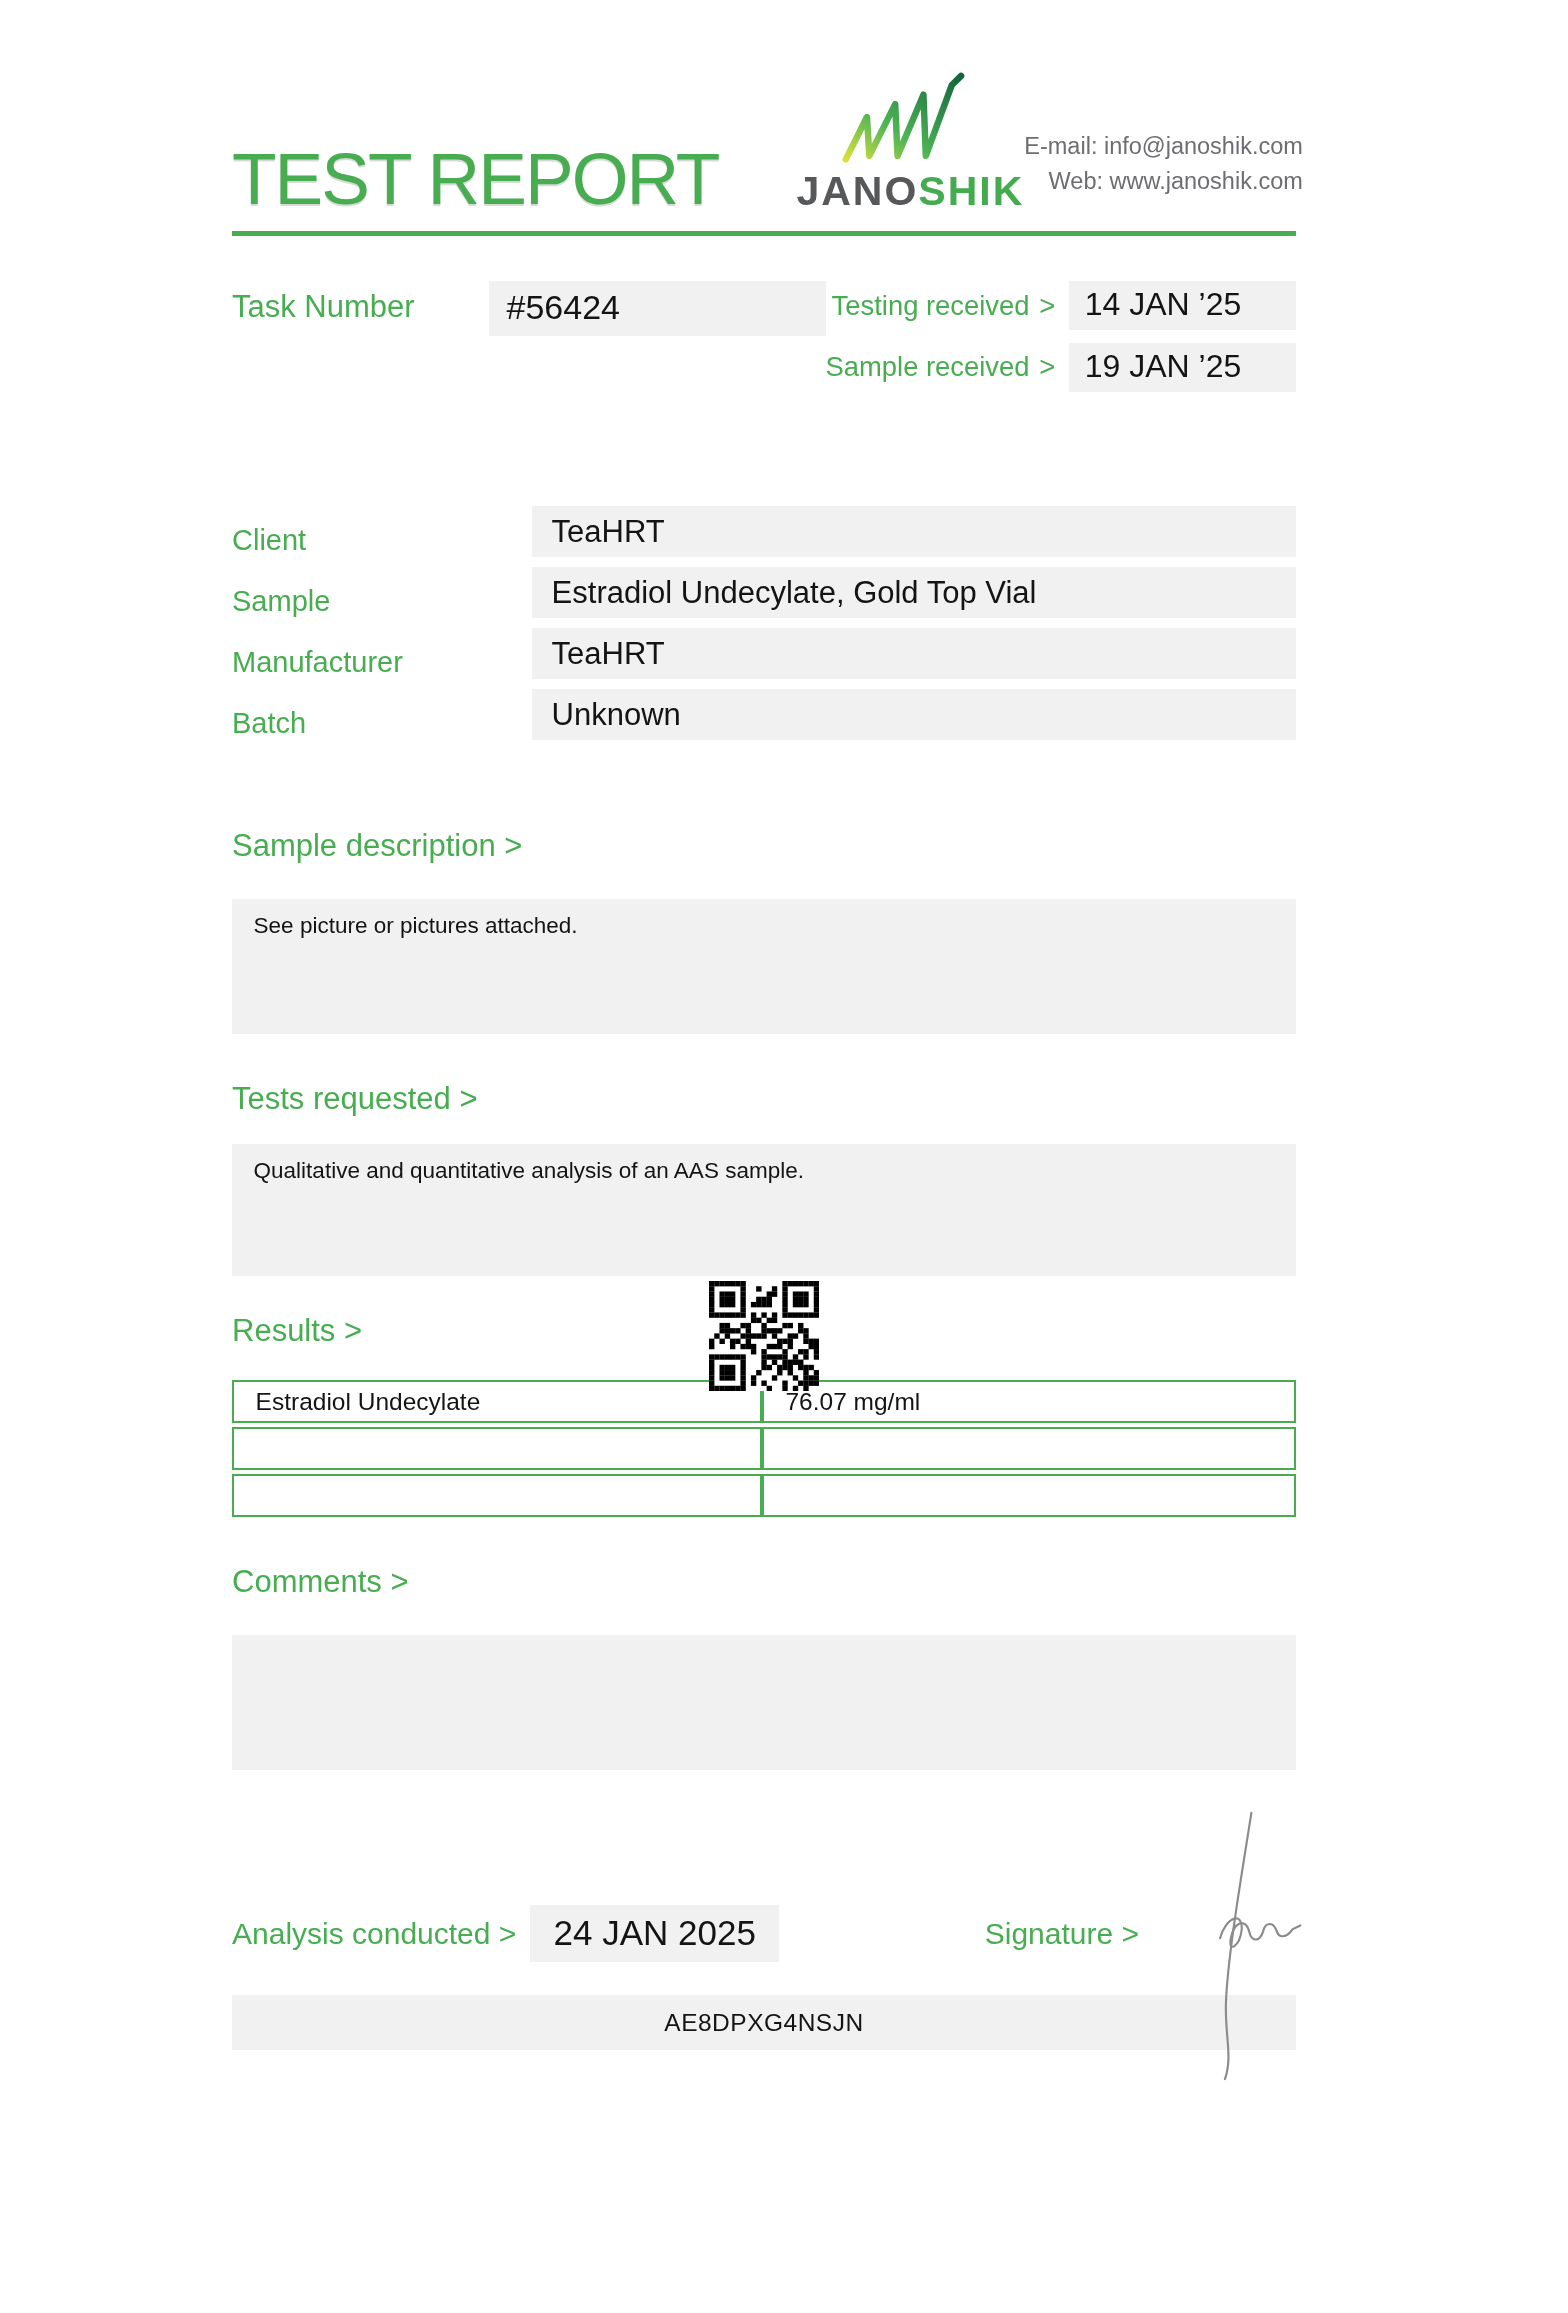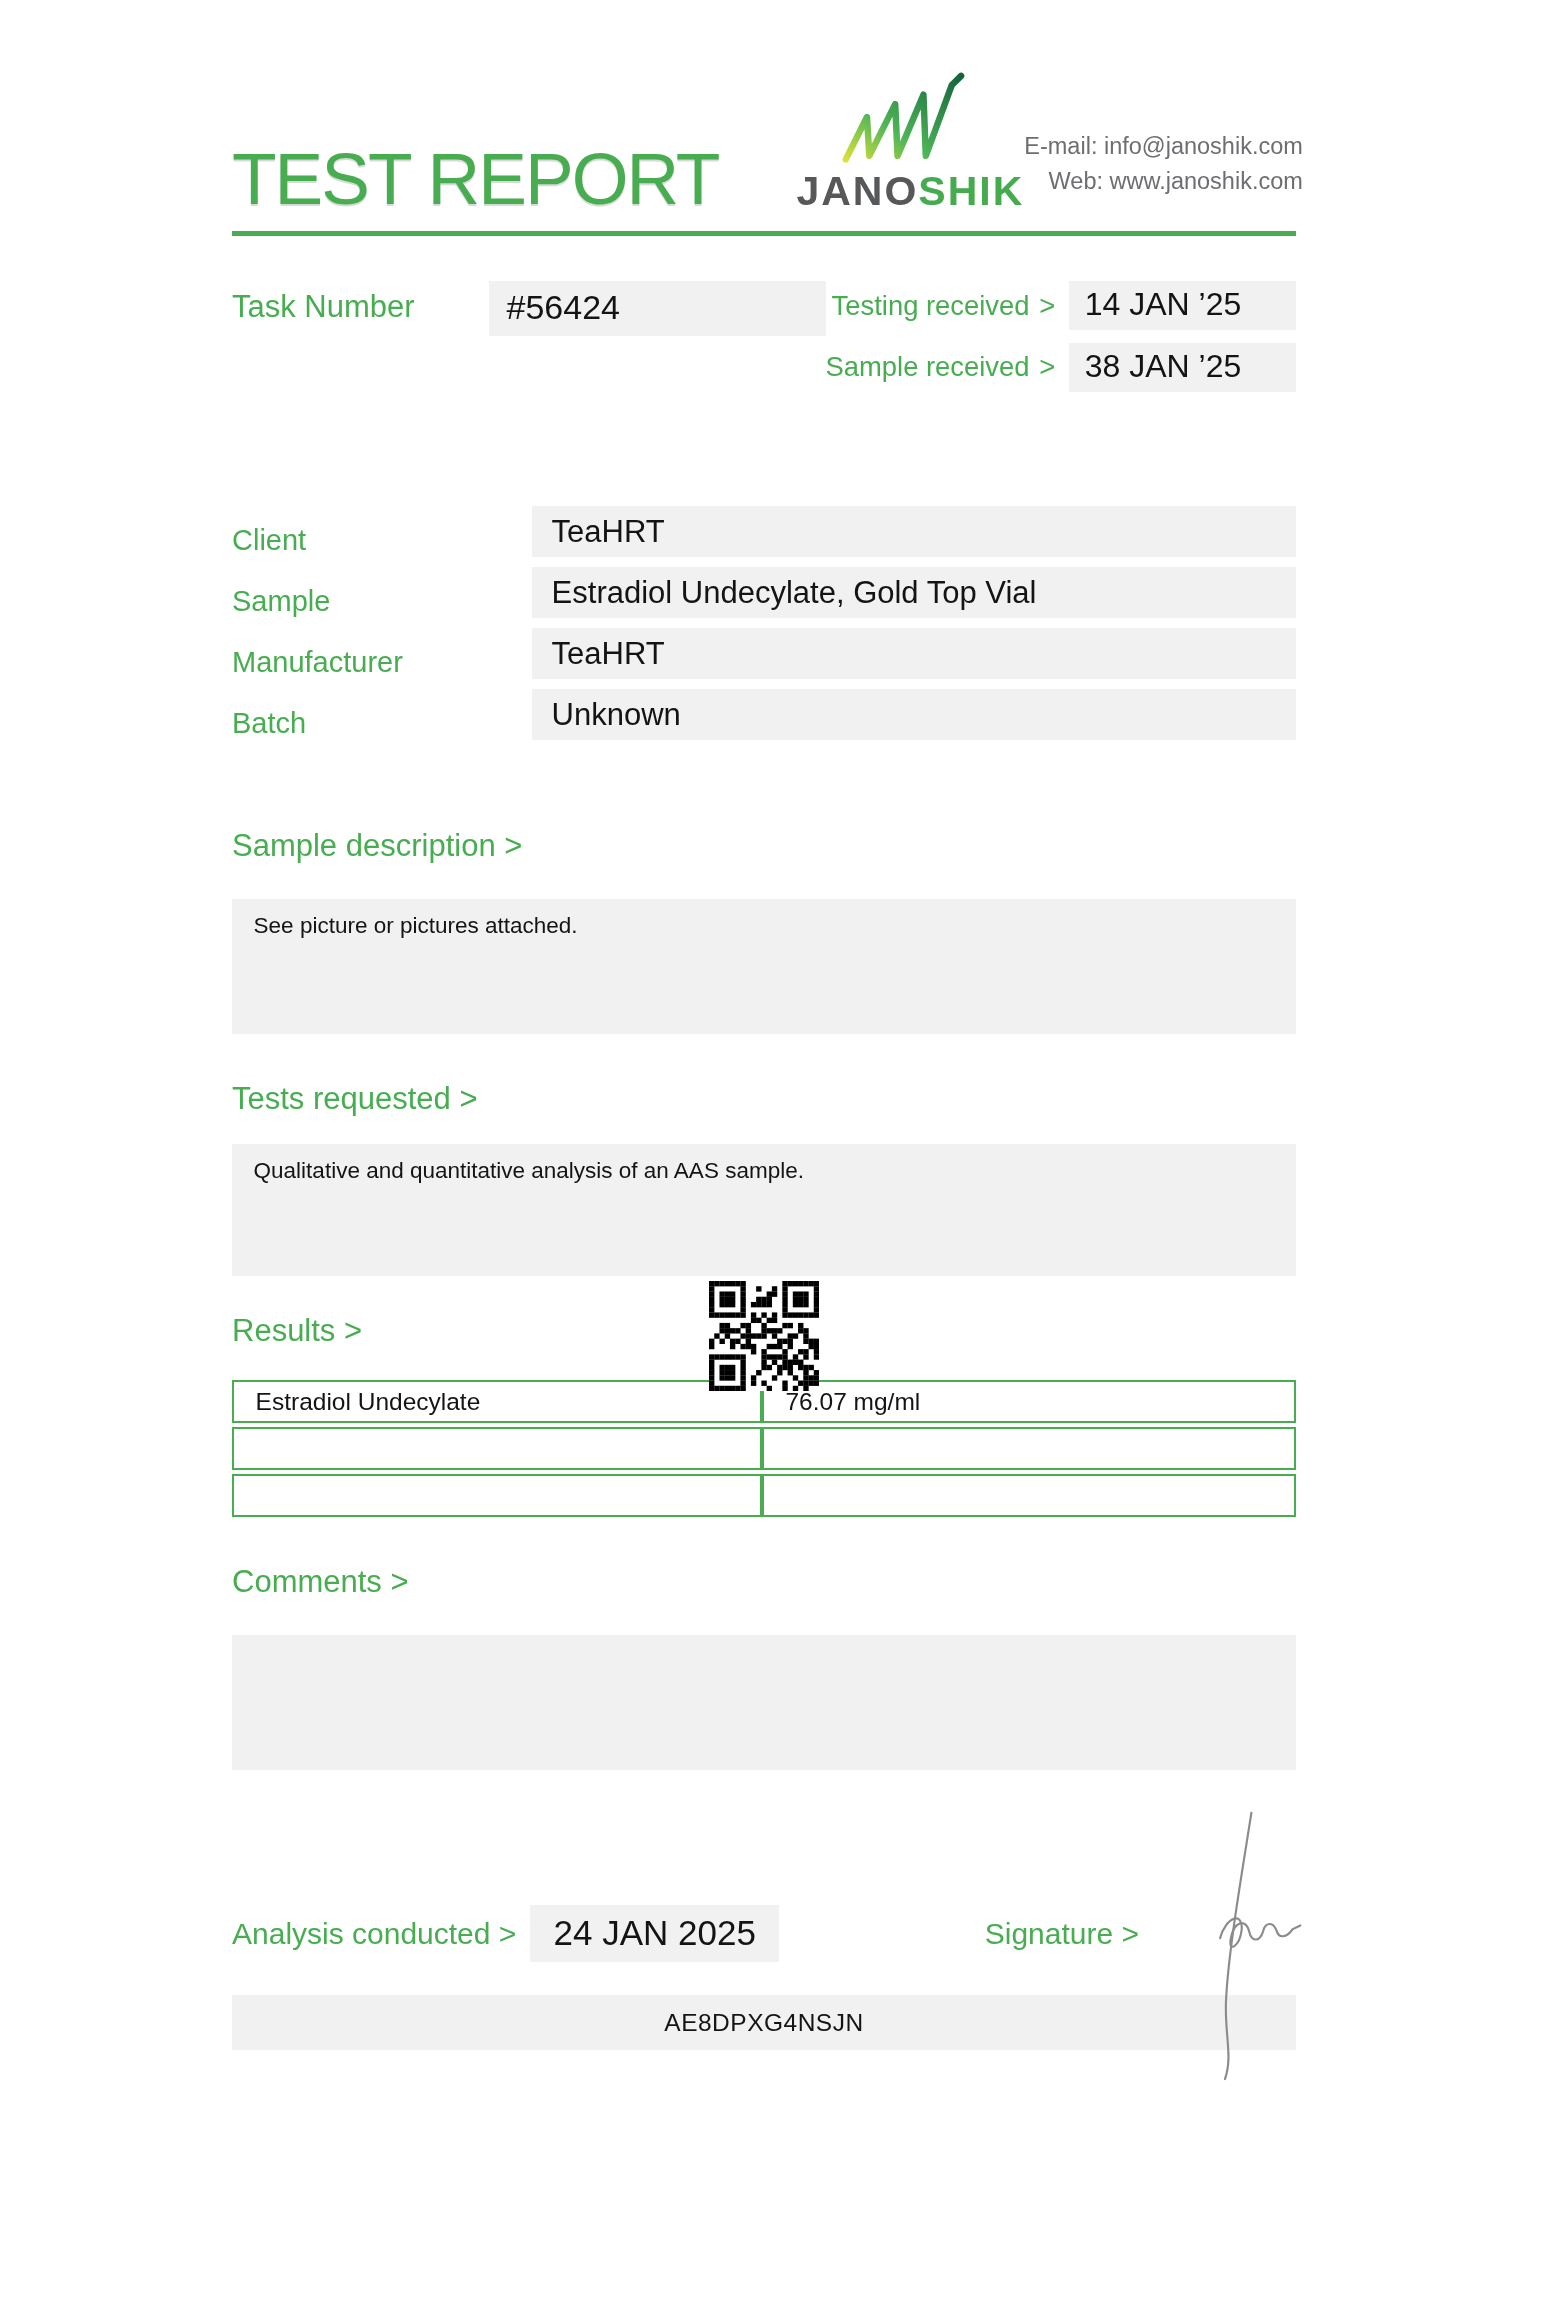--- a/index.html
+++ b/index.html
@@ -113,21 +113,21 @@
     <div class="task-value">#56424</div>
     <div class="dates">
       <div class="date-row">
         <span class="date-label">Testing received</span>
         <span class="date-arrow">&gt;</span>
         <span class="date-value">14 JAN ’25</span>
       </div>
       <div class="date-row">
         <span class="date-label">Sample received</span>
         <span class="date-arrow">&gt;</span>
-        <span class="date-value">38 JAN ’25</span>
+        <span class="date-value">19 JAN ’25</span>
       </div>
     </div>
   </div>
 
   <div class="info">
     <div class="info-row">
       <div class="info-label">Client</div>
       <div class="info-value">TeaHRT</div>
     </div>
     <div class="info-row">

